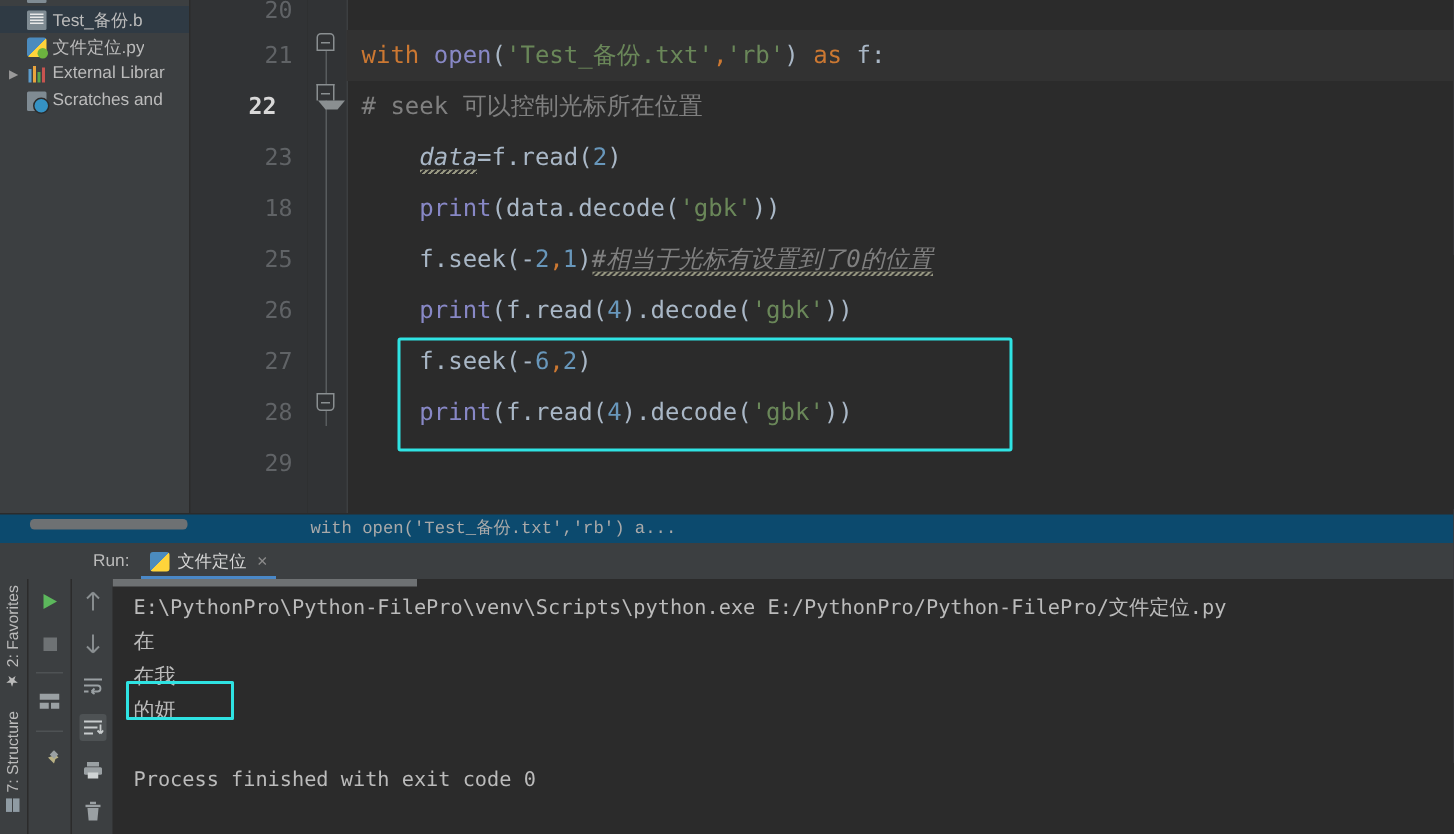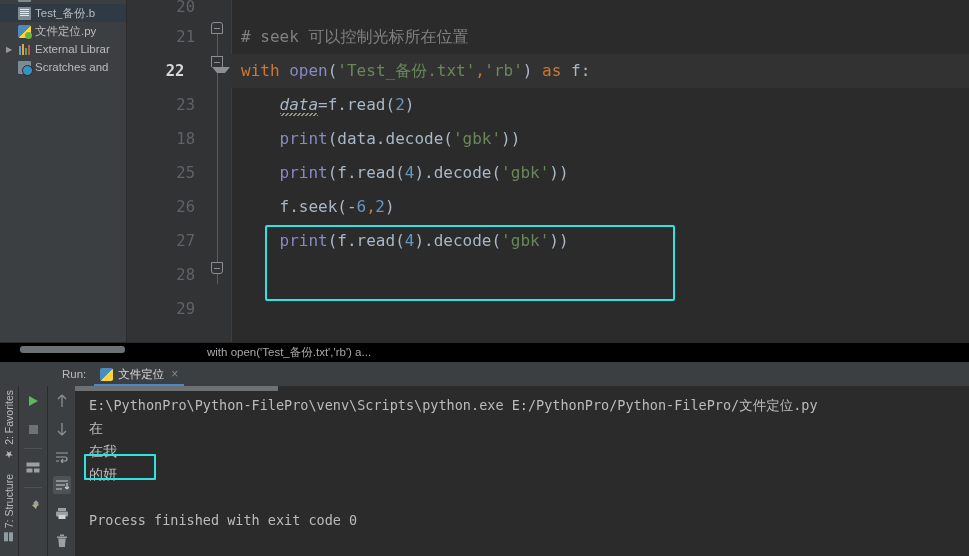--- a/index.html
+++ b/index.html
@@ -97,22 +97,23 @@
   .mark{color:#cc7832;position:relative;display:inline-block;width:9px;}
   .mark:after{content:"\1F41B";font-size:0;}
 
   
   .hl-box{
     position:absolute;border:2px solid #2fe3e3;border-radius:2px;pointer-events:none;
   }
 
   
   .breadcrumb-strip{
-    height:19px;background:#000000;display:flex;align-items:center;position:relative;
+    height:19px;background:#0c4a6e;display:flex;align-items:center;position:relative;
     border-top:1px solid #2b2b2b;
+    font-family:Liberation Mono, monospace;
   }
   .bc-scrollbar{position:absolute;left:20px;top:3px;width:105px;height:7px;background:#6e7173;border-radius:3px;}
   .bc-text{position:absolute;left:207px;top:0;line-height:19px;font-size:11.5px;color:#a9a9a9;white-space:nowrap;}
 
   
   .runwrap{flex:1;display:flex;flex-direction:column;background:#3c3f41;min-height:0;}
   .runtabs{
     height:24px;display:flex;align-items:center;padding-left:62px;gap:8px;background:#3c3f41;
     position:relative;
   }
@@ -234,28 +235,29 @@
       <div class="foldcol">
         <div class="foldline" style="top:34px;height:250px;"></div>
         <div class="foldbox topcap" style="top:22px;"></div>
         <div class="foldbox arrowdn" style="top:56px;border-bottom:none;height:11px;"></div>
         <div class="foldbox botcap" style="top:262px;"></div>
       </div>
 
       <div class="code">
         <div class="cline" style="height:20px;"></div>
 
+        <div class="cline cur"><span class="tok-kw">with</span><span class="tok-def"> </span><span class="tok-fn">open</span><span class="tok-def">(</span><span class="tok-str">'Test_备份.txt'</span><span class="mark">,</span><span class="tok-str">'rb'</span><span class="tok-def">) </span><span class="tok-kw">as</span><span class="tok-def"> f:</span></div>
+
         <div class="cline"><span class="tok-com"># seek 可以控制光标所在位置</span></div>
 
-        <div class="cline cur"><span class="tok-kw">with</span><span class="tok-def"> </span><span class="tok-fn">open</span><span class="tok-def">(</span><span class="tok-str">'Test_备份.txt'</span><span class="mark">,</span><span class="tok-str">'rb'</span><span class="tok-def">) </span><span class="tok-kw">as</span><span class="tok-def"> f:</span></div>
-
         <div class="cline"><span class="tok-def">    </span><span class="tok-def wavy-grey">data</span><span class="tok-def">=f.read(</span><span class="tok-num">2</span><span class="tok-def">)</span></div>
 
         <div class="cline"><span class="tok-def">    </span><span class="tok-fn">print</span><span class="tok-def">(data.decode(</span><span class="tok-str">'gbk'</span><span class="tok-def">))</span></div>
 
+        <div class="cline"><span class="tok-def">    </span><span class="tok-def">f.seek(-</span><span class="tok-num">2</span><span class="mark">,</span><span class="tok-num">1</span><span class="tok-def">)</span><span class="tok-com wavy-grey">#相当于光标有设置到了0的位置</span></div>
 
         <div class="cline"><span class="tok-def">    </span><span class="tok-fn">print</span><span class="tok-def">(f.read(</span><span class="tok-num">4</span><span class="tok-def">).decode(</span><span class="tok-str">'gbk'</span><span class="tok-def">))</span></div>
 
         <div class="cline"><span class="tok-def">    </span><span class="tok-def">f.seek(-</span><span class="tok-num">6</span><span class="mark">,</span><span class="tok-num">2</span><span class="tok-def">)</span></div>
 
         <div class="cline"><span class="tok-def">    </span><span class="tok-fn">print</span><span class="tok-def">(f.read(</span><span class="tok-num">4</span><span class="tok-def">).decode(</span><span class="tok-str">'gbk'</span><span class="tok-def">))</span></div>
 
         <div class="cline"></div>
       </div>
 

